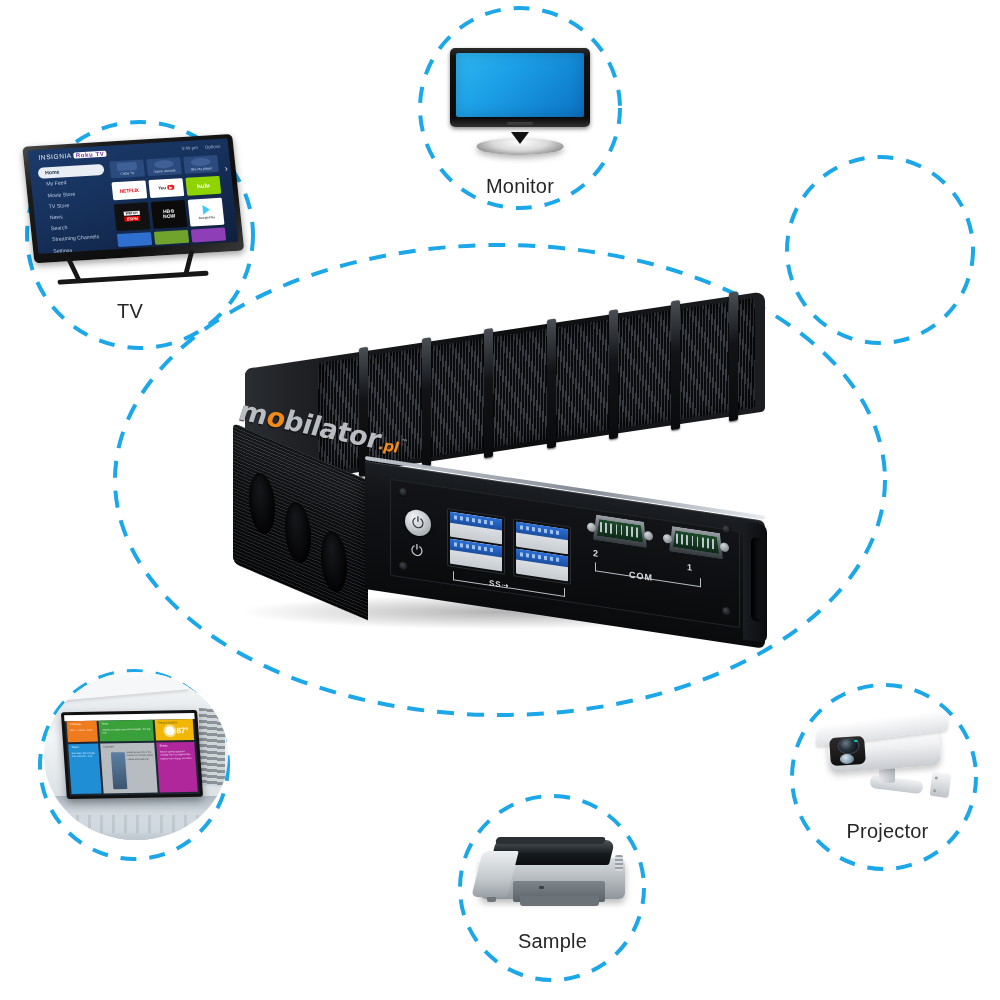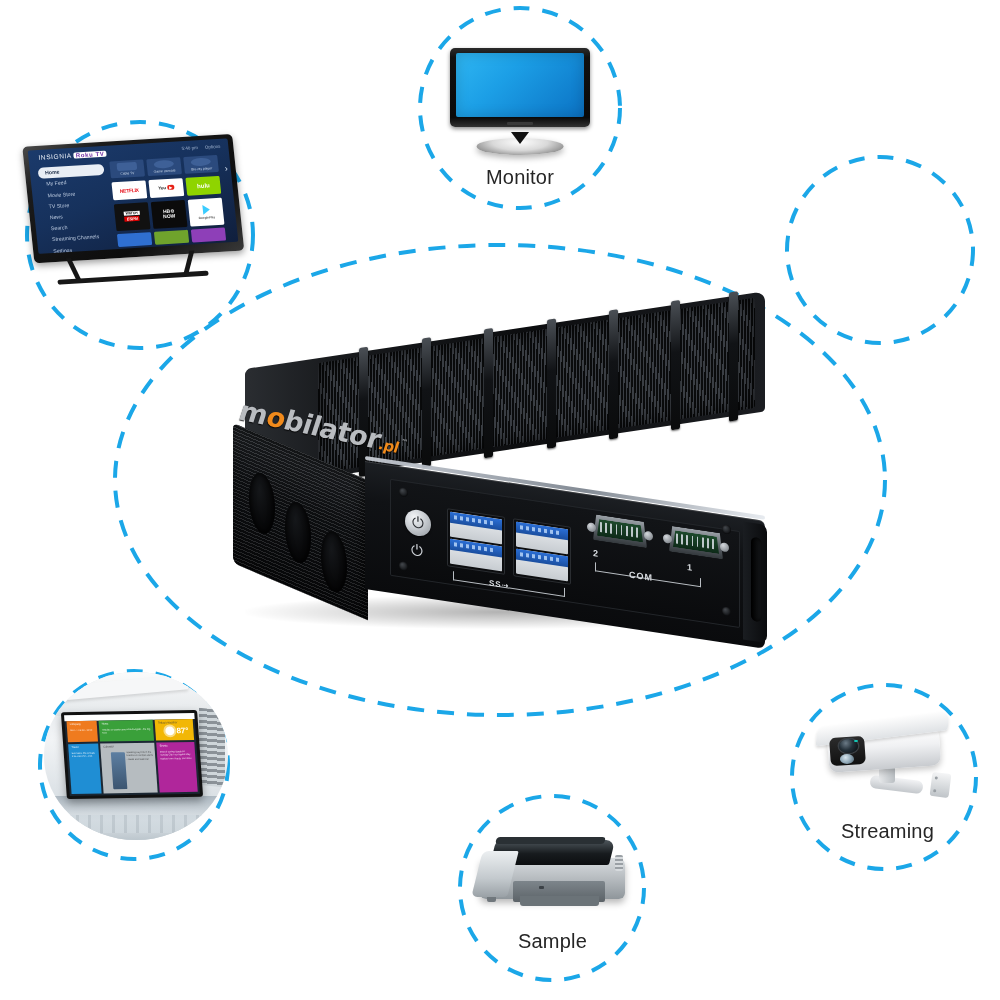--- a/index.html
+++ b/index.html
@@ -372,32 +372,33 @@
               <div class="tile t-b3"></div>
             </div>
             <div class="tv-arrow">›</div>
           </div>
         </div>
         <div class="tv-stand-l"></div>
         <div class="tv-stand-r"></div>
         <div class="tv-foot"></div>
       </div>
     </div>
+    <div class="label" style="top:160px;left:-10px;">TV</div>
   </div>
 
   <div class="node" id="n-monitor" style="left:440px;top:48px;width:160px;height:140px;">
     <div class="art" style="left:10px;top:0;width:140px;height:110px;">
       <div class="mon-bezel">
           <div class="mon-screen"></div>
           <div class="mon-logo"></div>
         </div>
       <div class="mon-base"></div>
       <div class="mon-arrow"></div>
     </div>
-    <div class="label" style="top:118px;">Monitor</div>
+    <div class="label" style="top:127px;">Monitor</div>
   </div>
 
 
   <div class="node" id="n-signage" style="left:44px;top:672px;width:184px;height:200px;">
     <div class="art" style="left:0;top:0;width:184px;height:168px;border-radius:50%;overflow:hidden;">
       <div class="ds-photo">
         <div class="ds-ceiling"></div>
         <div class="ds-beam"></div>
         <div class="ds-vent"></div>
         <div class="ds-floor"></div>
@@ -471,21 +472,21 @@
         </div>
       <div class="cam-elbow"></div>
       <div class="cam-arm"></div>
       <div class="cam-body"></div>
       <div class="cam-hood"></div>
       <div class="cam-face"></div>
       <div class="cam-lens"></div>
       <div class="cam-dot"></div>
       <div class="cam-ir"></div>
     </div>
-    <div class="label" style="top:120px;">Streaming</div>
+    <div class="label" style="top:120px;">Projector</div>
   </div>
 
   <div id="minipc">
     <div class="pc-shadow"></div>
 
     <div class="pc-top">
       <div class="pc-top-base"></div>
       <div class="fins"></div>
       <div class="fin-gap" style="left:22%;"></div>
       <div class="fin-gap" style="left:34%;"></div>

